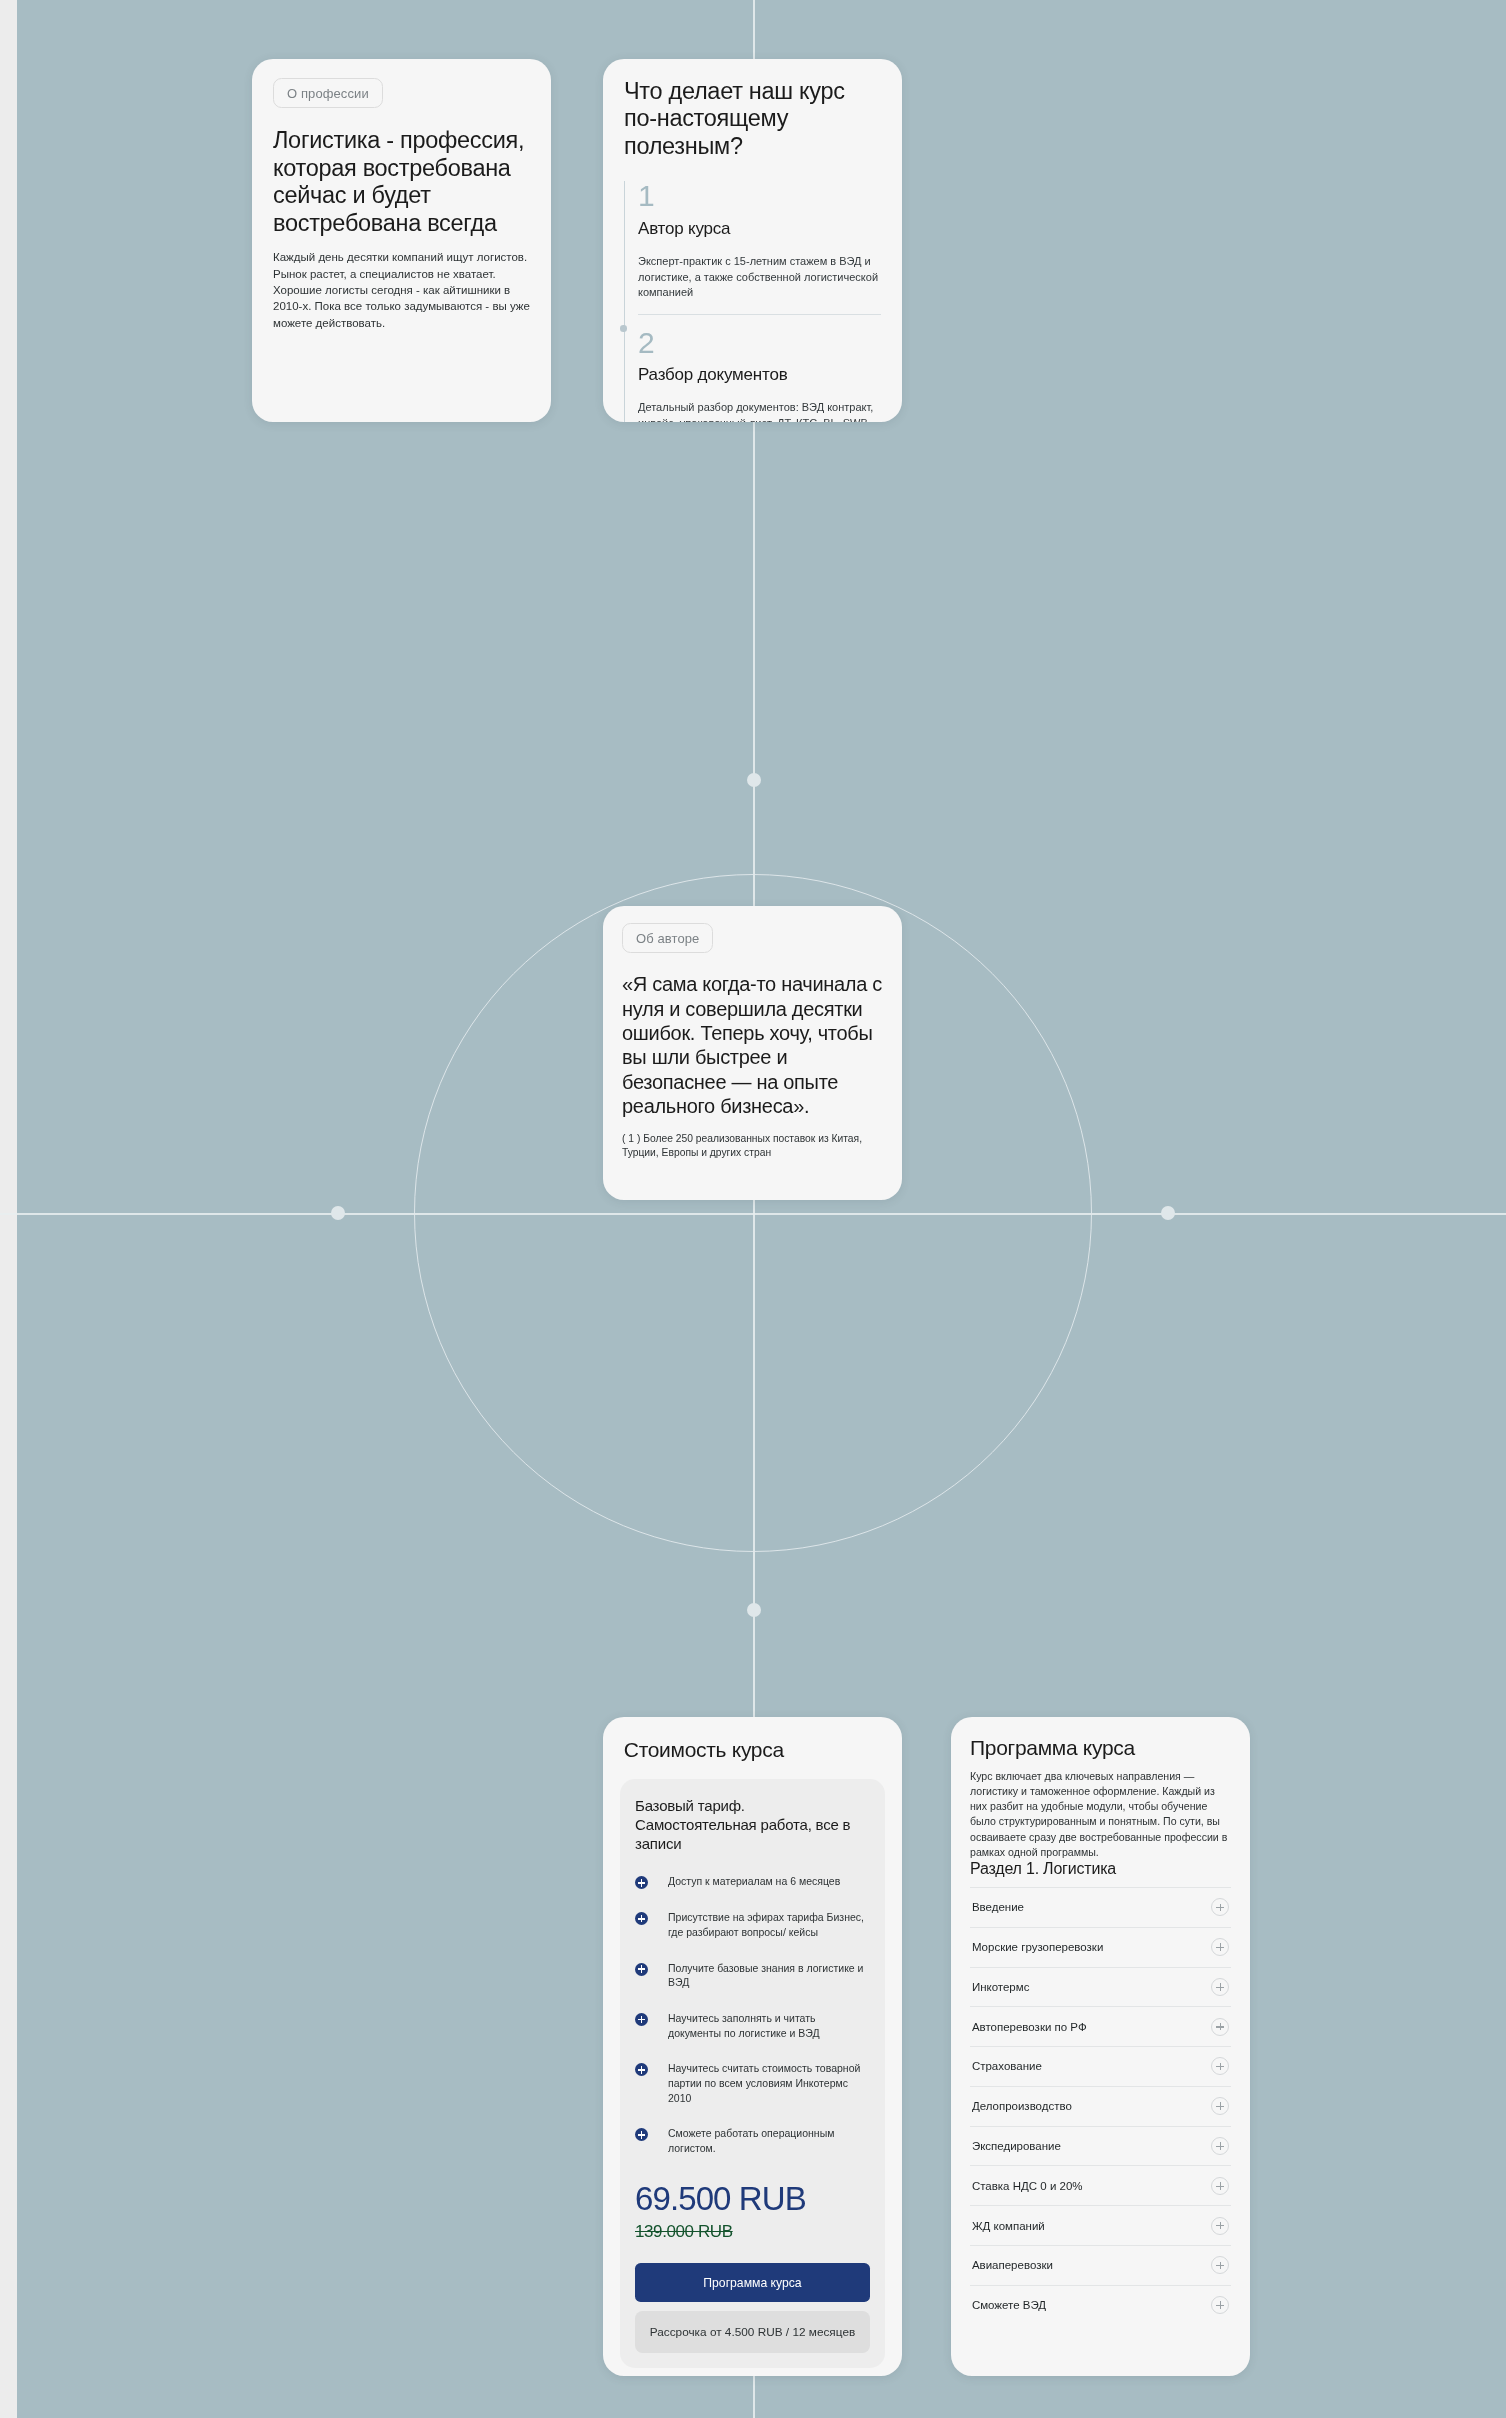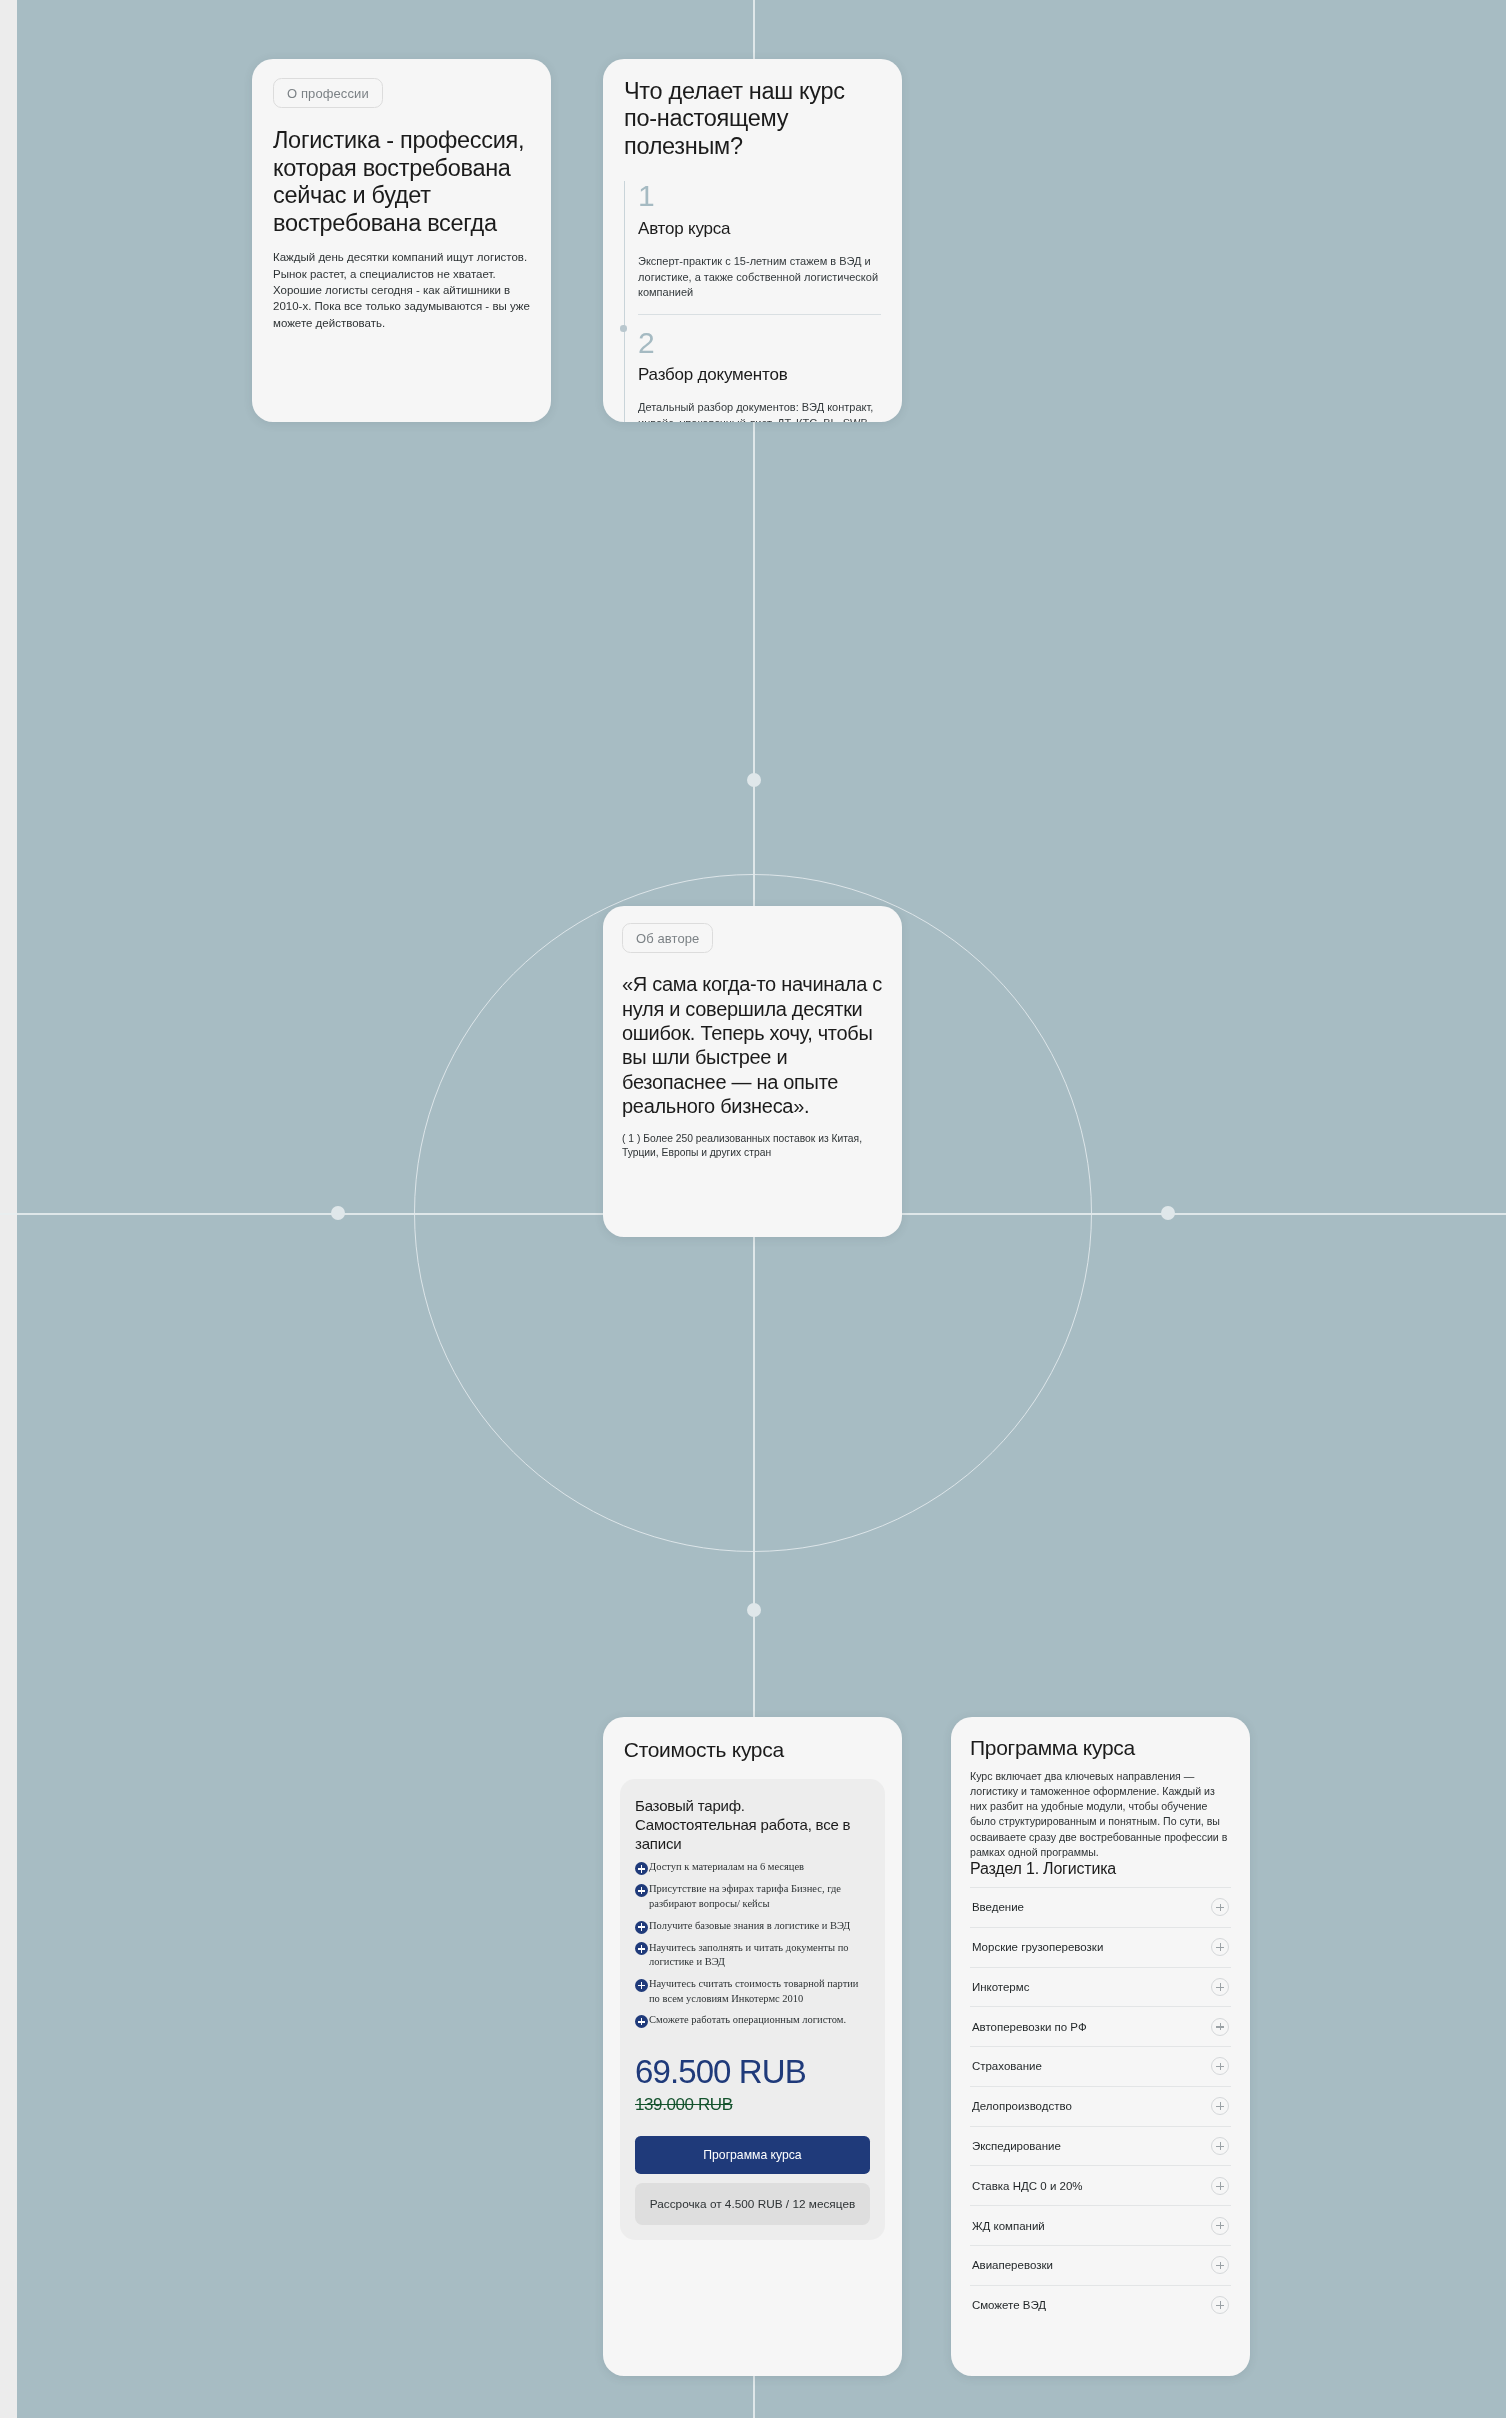--- a/index.html
+++ b/index.html
@@ -111,21 +111,21 @@
   .num-title {
     font-size: 17px; color: #1b1b1b; font-weight: 400;
     margin-top: 7.5px; letter-spacing: -0.2px;
   }
   .num-desc {
     font-size: 11px; color: #33393c; line-height: 1.42; margin-top: 15px;
   }
 
   
   #card-author {
-    left: 603px; top: 906px; width: 299px; height: 331px;
+    left: 603px; top: 906px; width: 299px; height: 294px;
     padding: 17px 19px 8px 19px;
     overflow: hidden;
   }
   #card-author .quote {
     font-size: 20px;
     line-height: 1.22;
     color: #1b1b1b;
     font-weight: 400;
     margin-top: 19px;
     letter-spacing: -0.3px;
@@ -163,21 +163,21 @@
   }
   .tariff-box {
     margin-top: 17px; background: #ededed; border-radius: 15px;
     padding: 17px 15px 15px 15px;
   }
   .tariff-title {
     font-size: 15px; line-height: 1.28; color: #1b1b1b; font-weight: 400;
     letter-spacing: -0.2px;
   }
   .feature {
-    display: flex; gap: 1px; align-items: flex-start; margin-top: 7px; font-family: Liberation Serif, serif;
+    display: flex; gap: 20px; align-items: flex-start; margin-top: 21px;
   }
   .plus-icon {
     flex: none; width: 13px; height: 13px; border-radius: 50%;
     background: #1f3a7a; position: relative; margin-top: 1.9px;
   }
   .plus-icon::before, .plus-icon::after {
     content: ""; position: absolute; background: #fff;
   }
   .plus-icon::before { left: 2.8px; top: 5.8px; width: 7.5px; height: 1.6px; }
   .plus-icon::after  { top: 2.8px; left: 5.8px; height: 7.5px; width: 1.6px; }

